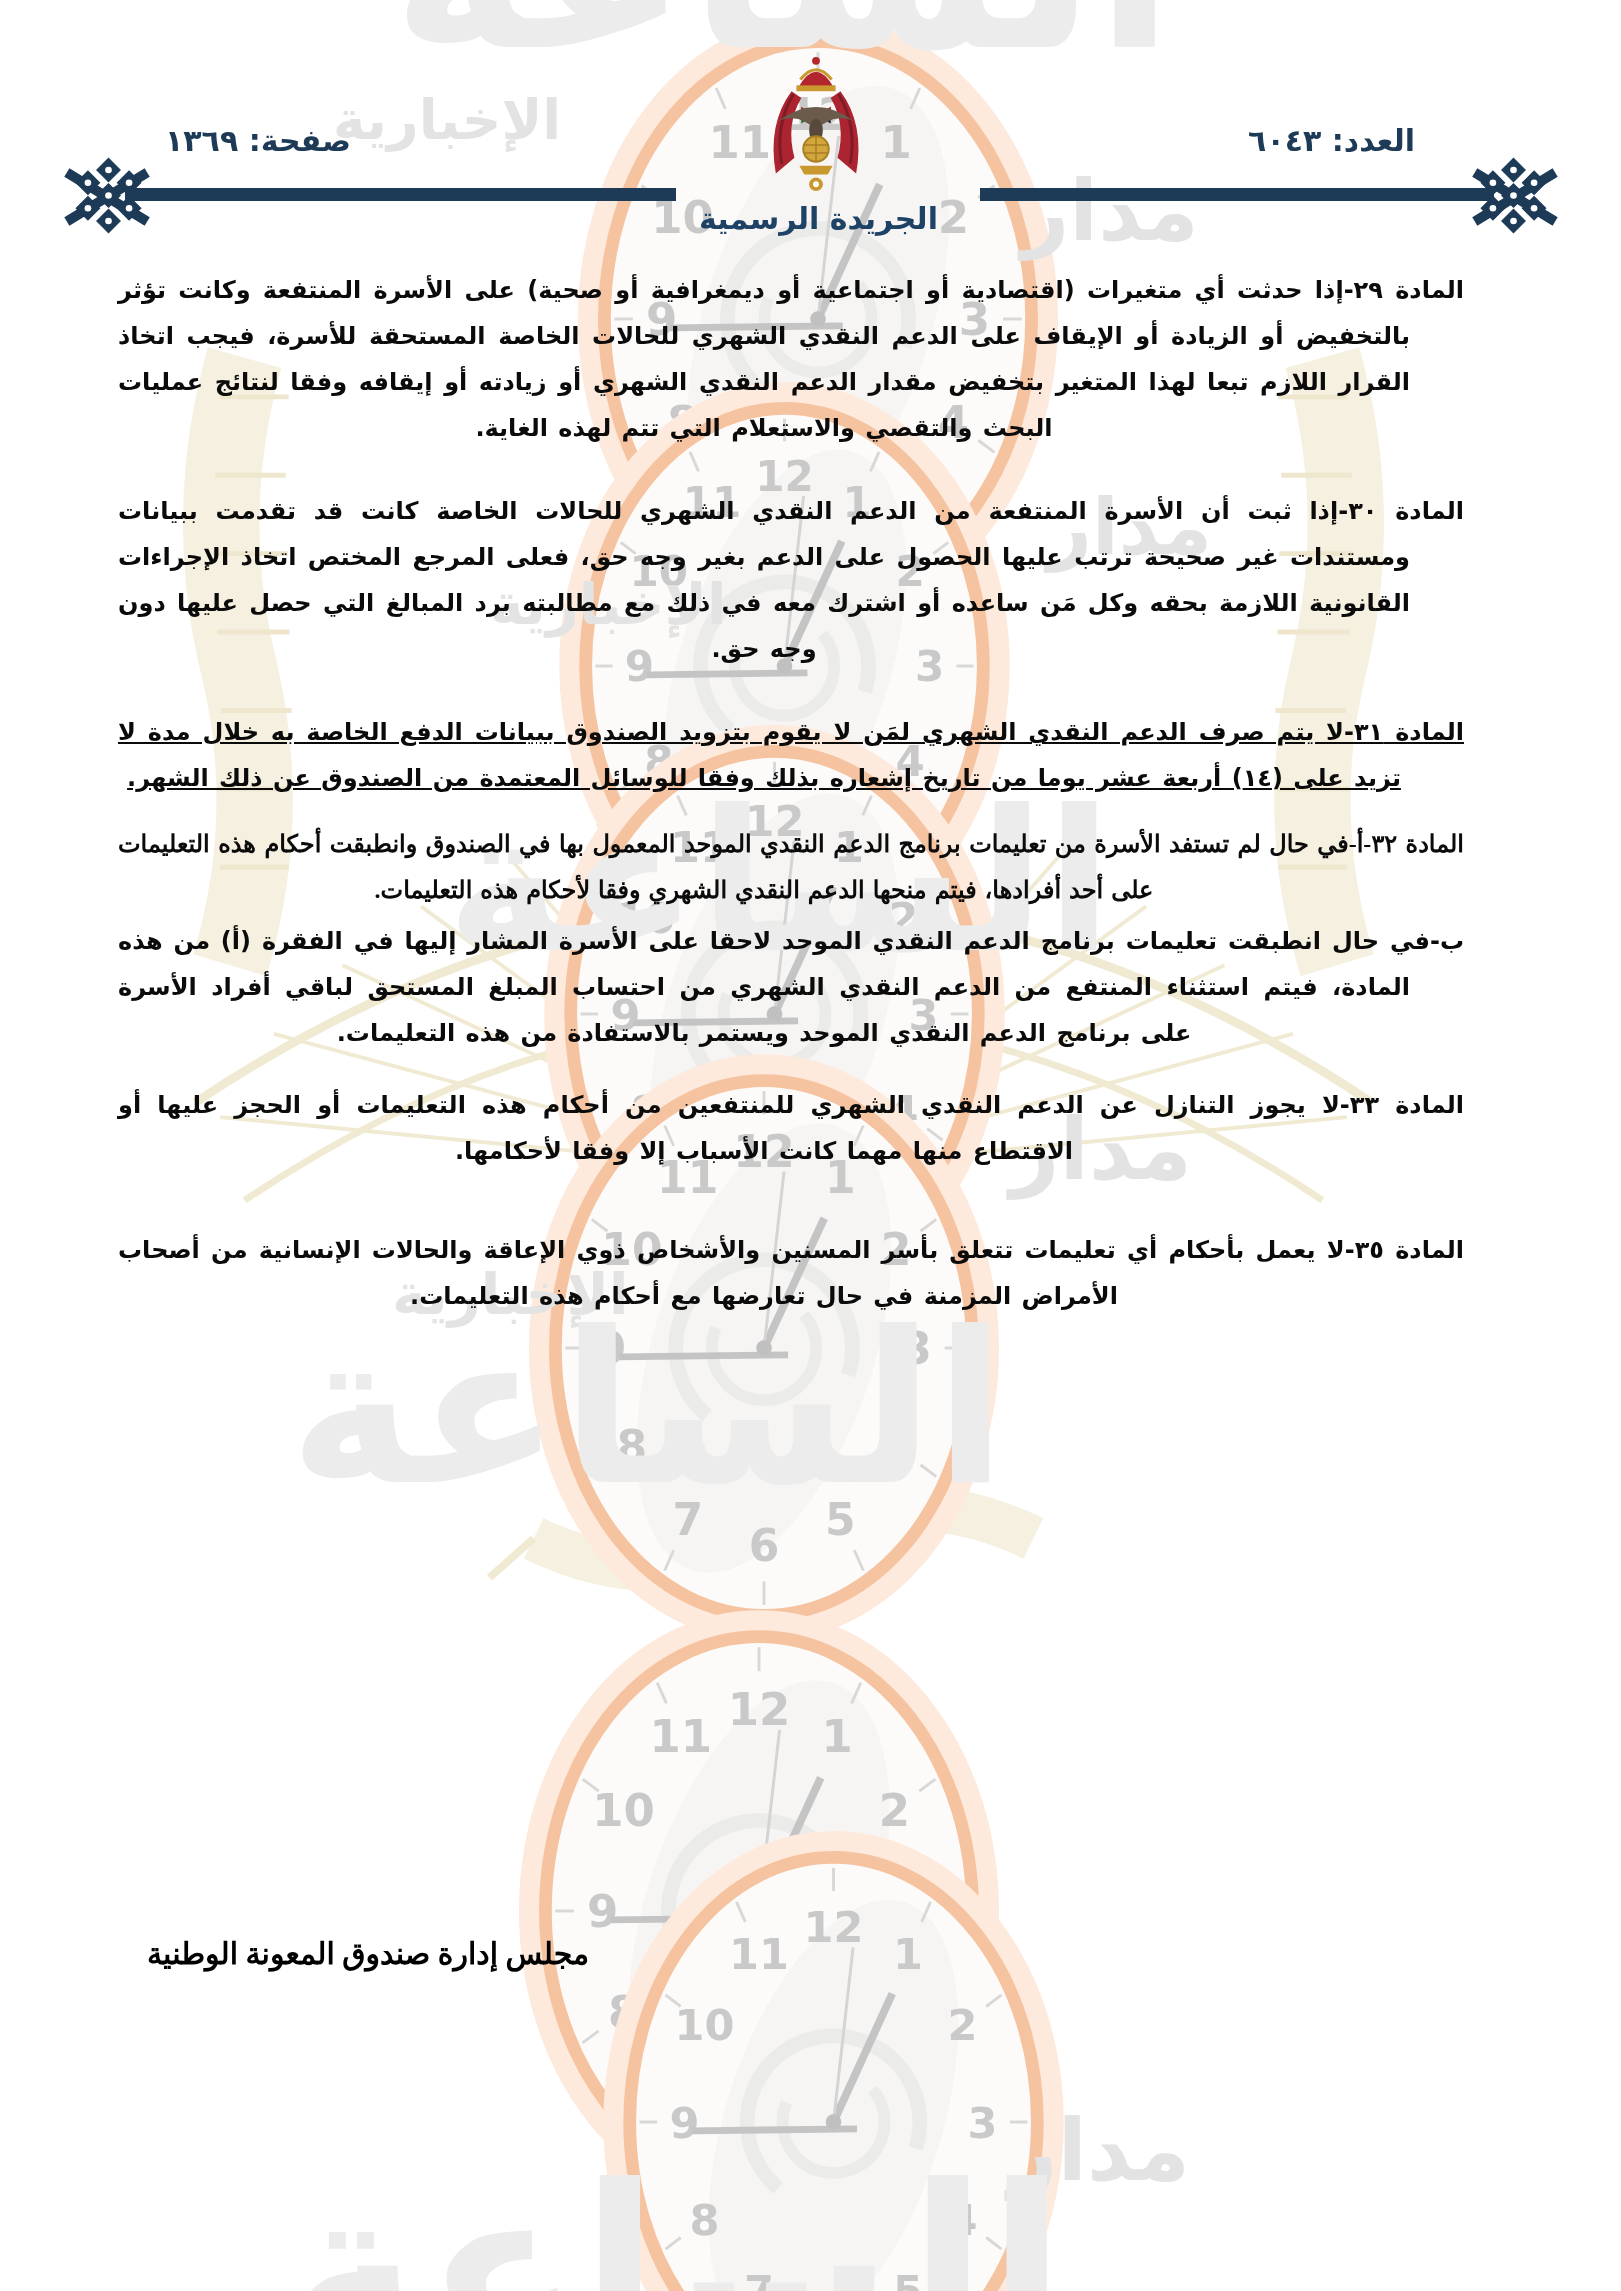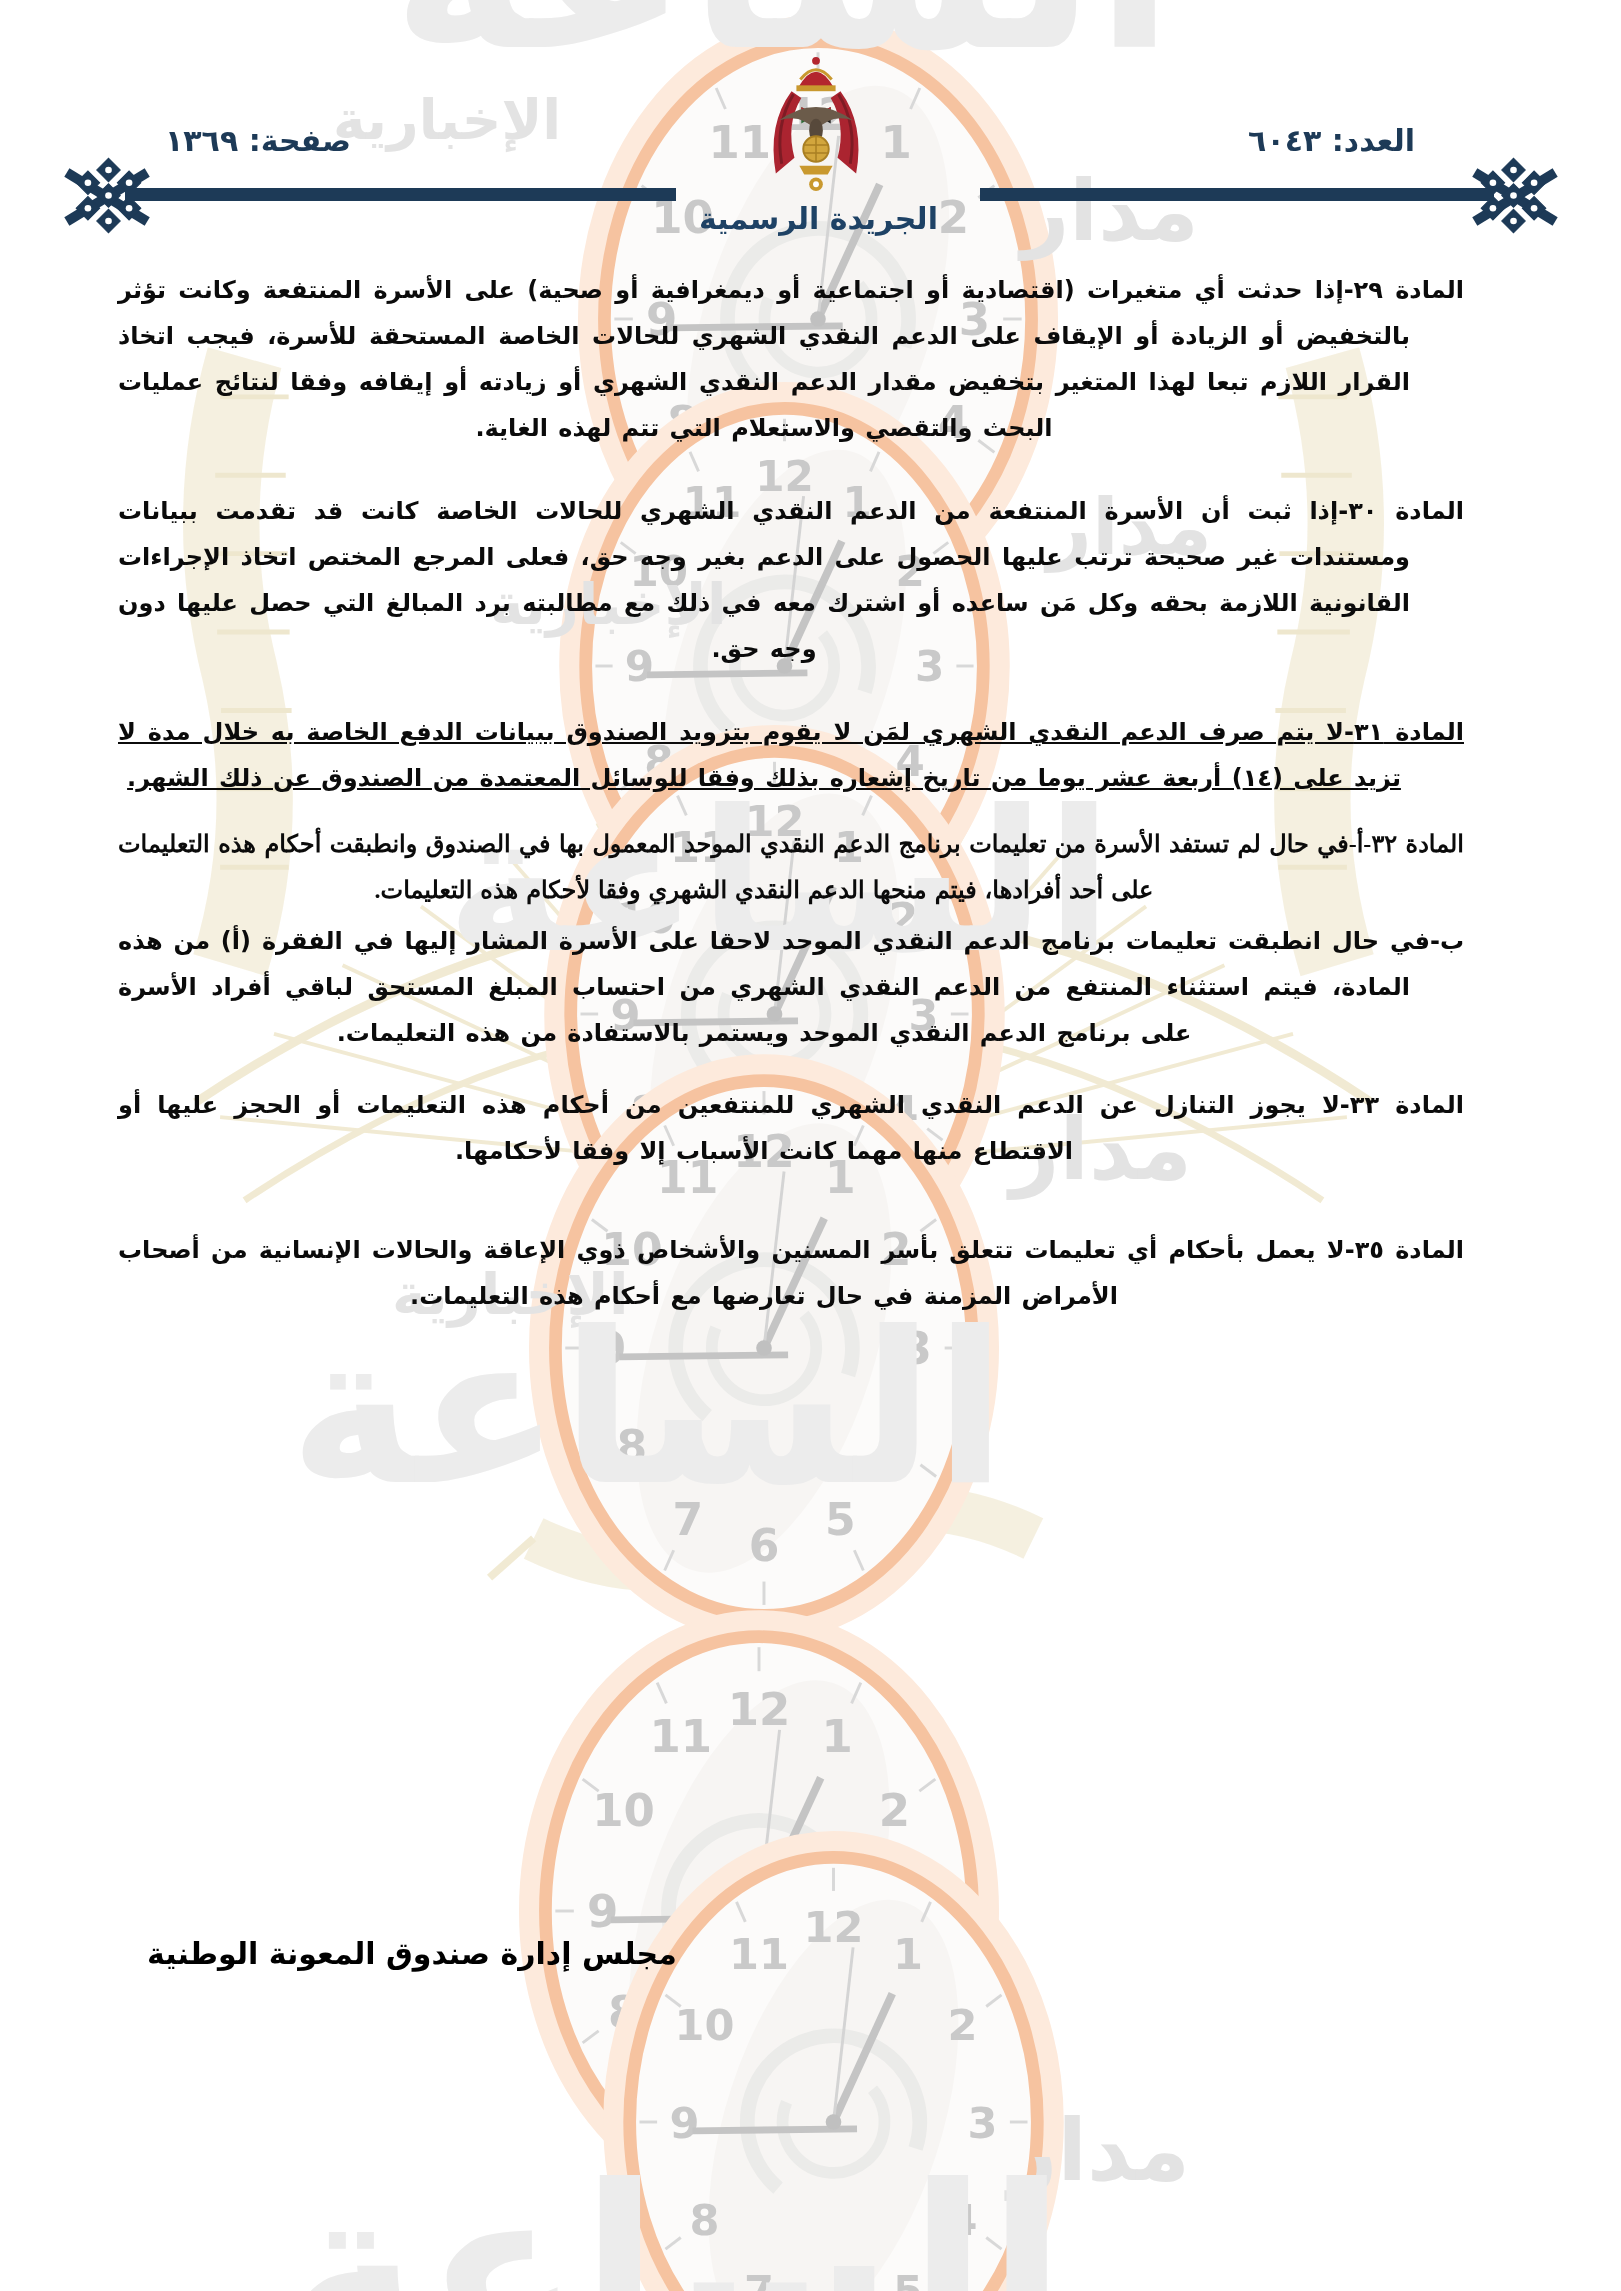--- a/index.html
+++ b/index.html
@@ -41,21 +41,21 @@
   .article{
     margin:0; color:var(--text); font-size:24px; font-weight:bold;
     line-height:46px; text-align:justify; text-align-last:center;
     padding-right:54px; text-indent:-54px; word-spacing:2px;
   }
   .art-30{margin-top:37px;} .art-31{margin-top:37px;text-decoration:underline;}
   .art-32a{margin-top:20px;font-family:Liberation Serif, serif;} .art-32b{margin-top:5px;}
   .art-33{margin-top:25.5px;} .art-34{margin-top:61px;} .art-35{margin-top:53px;}
   .footer-sig{
     position:absolute; top:1936px; left:147px; z-index:1;
-    color:#000; font-size:30px; font-weight:bold;
+    color:#000; font-size:30px; font-weight:bold;font-family:Liberation Serif, serif;
   }
 </style>
 </head>
 <body>
 
 <div class="page">
 
   <div class="wm-layer">
 
     <svg class="gold-crest" width="1313" height="1372" viewBox="0 0 1340 1400" fill="none">

